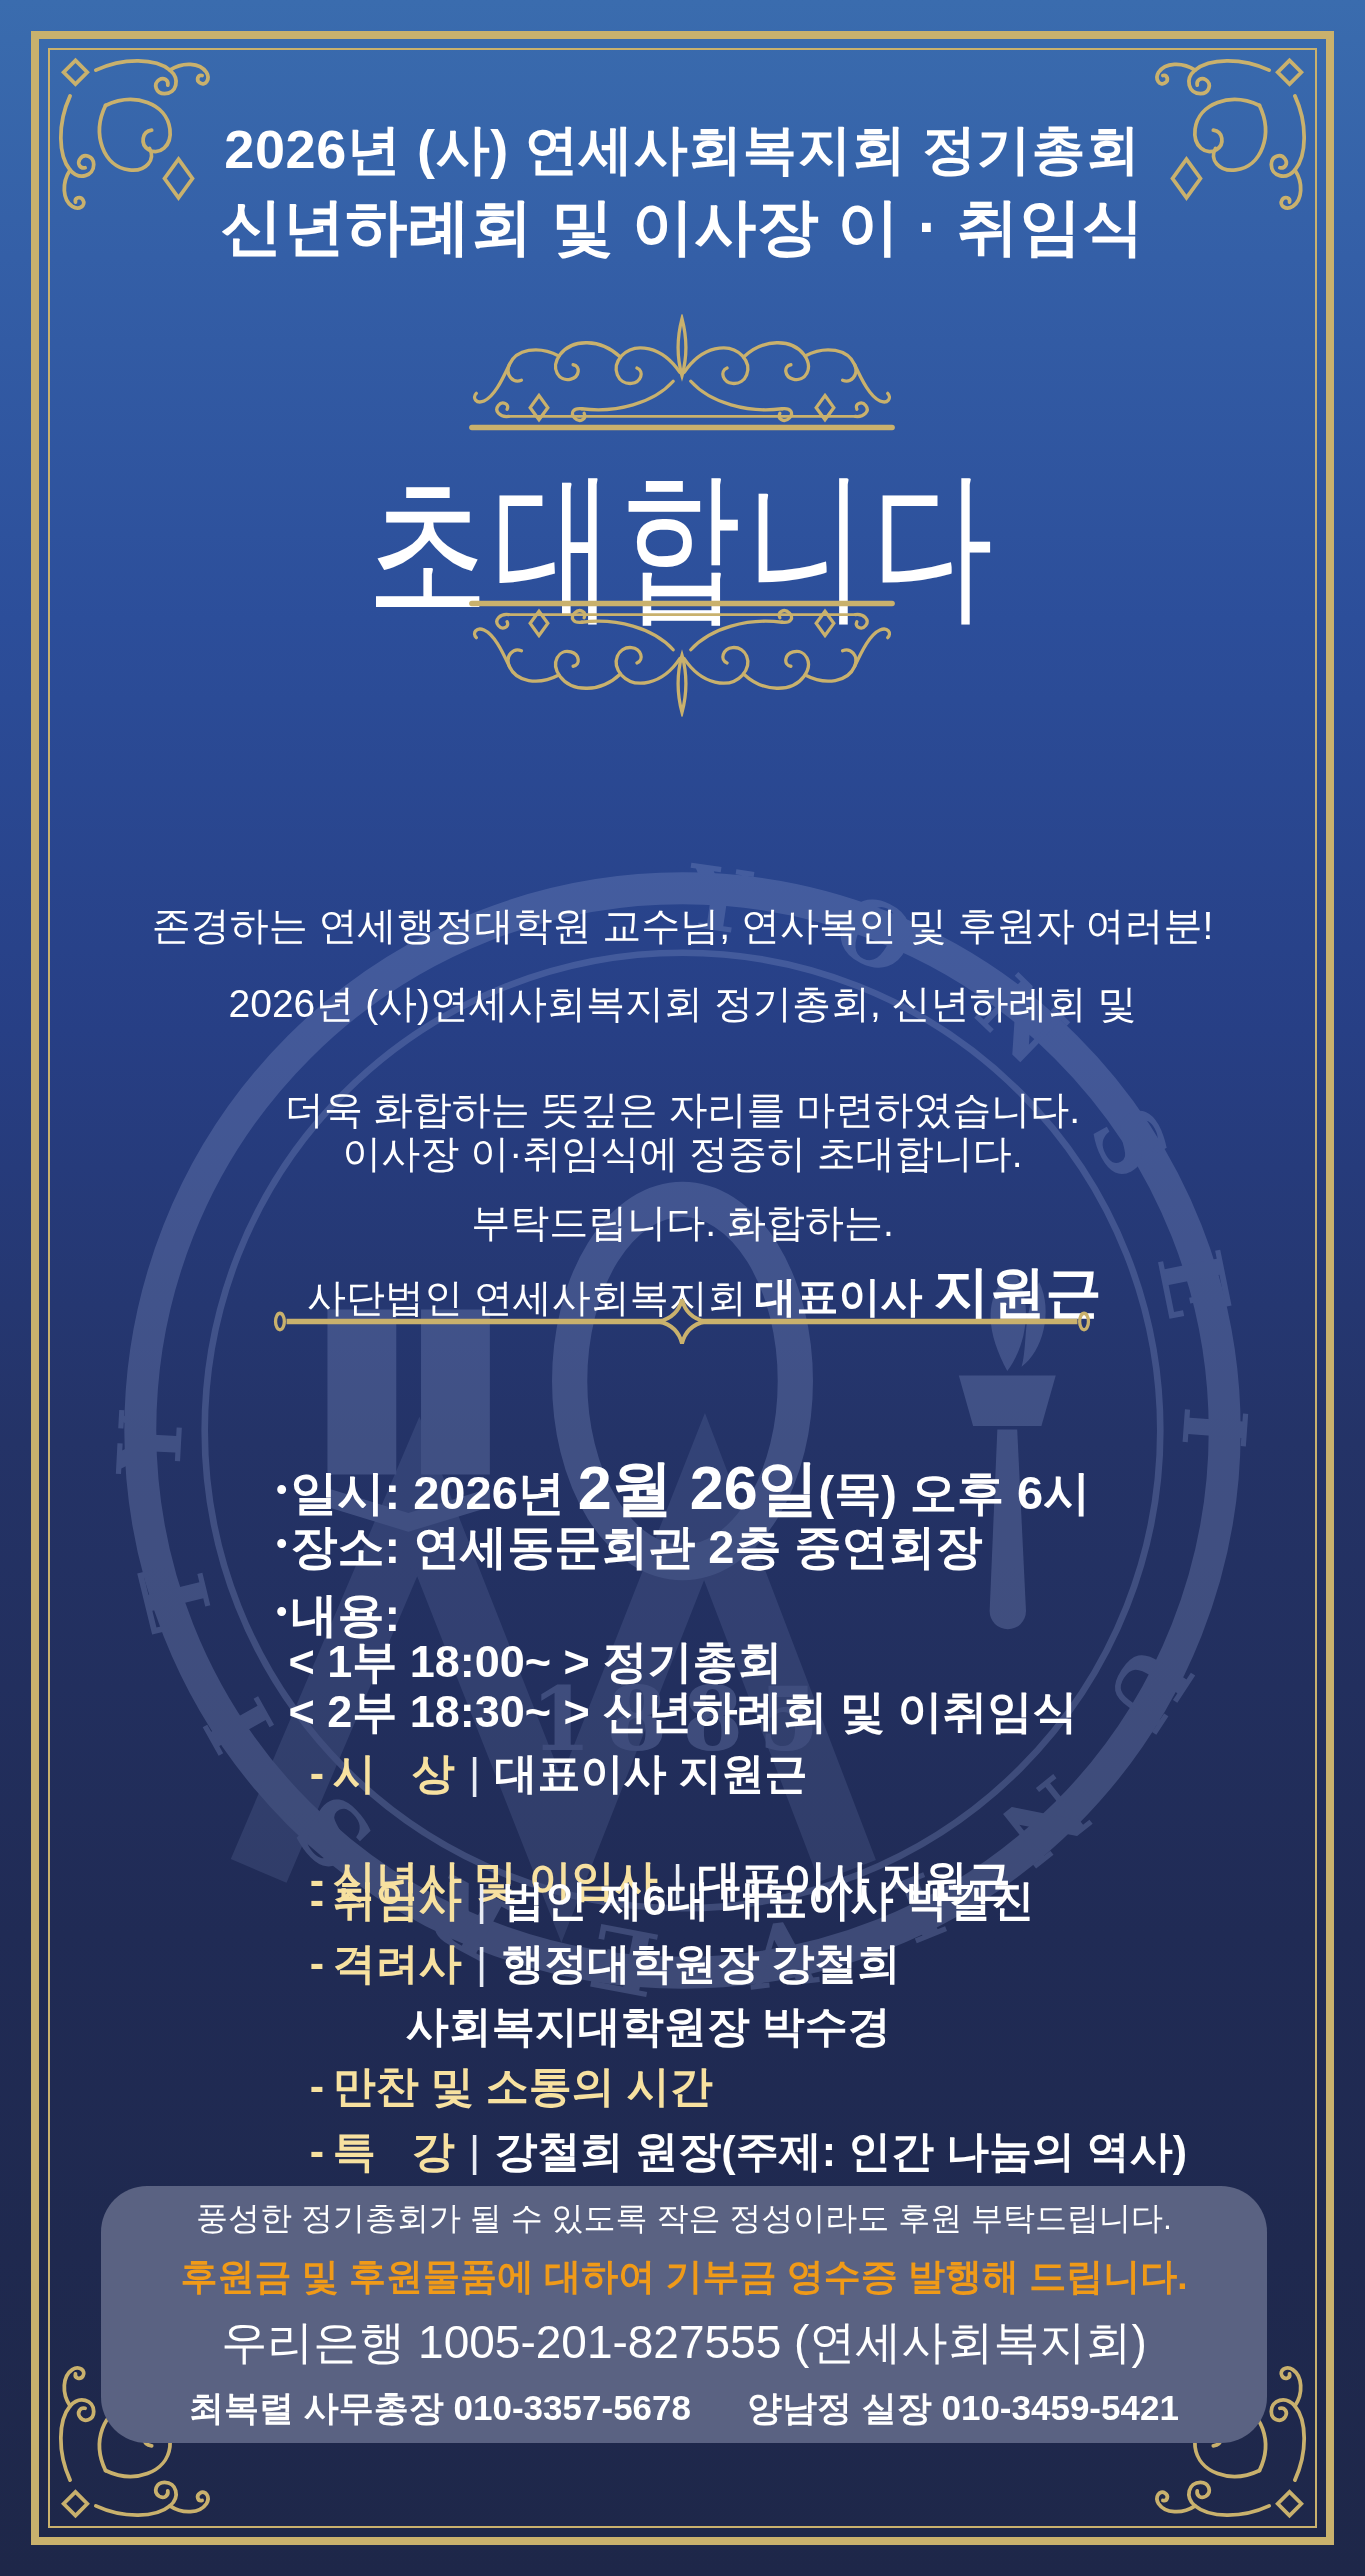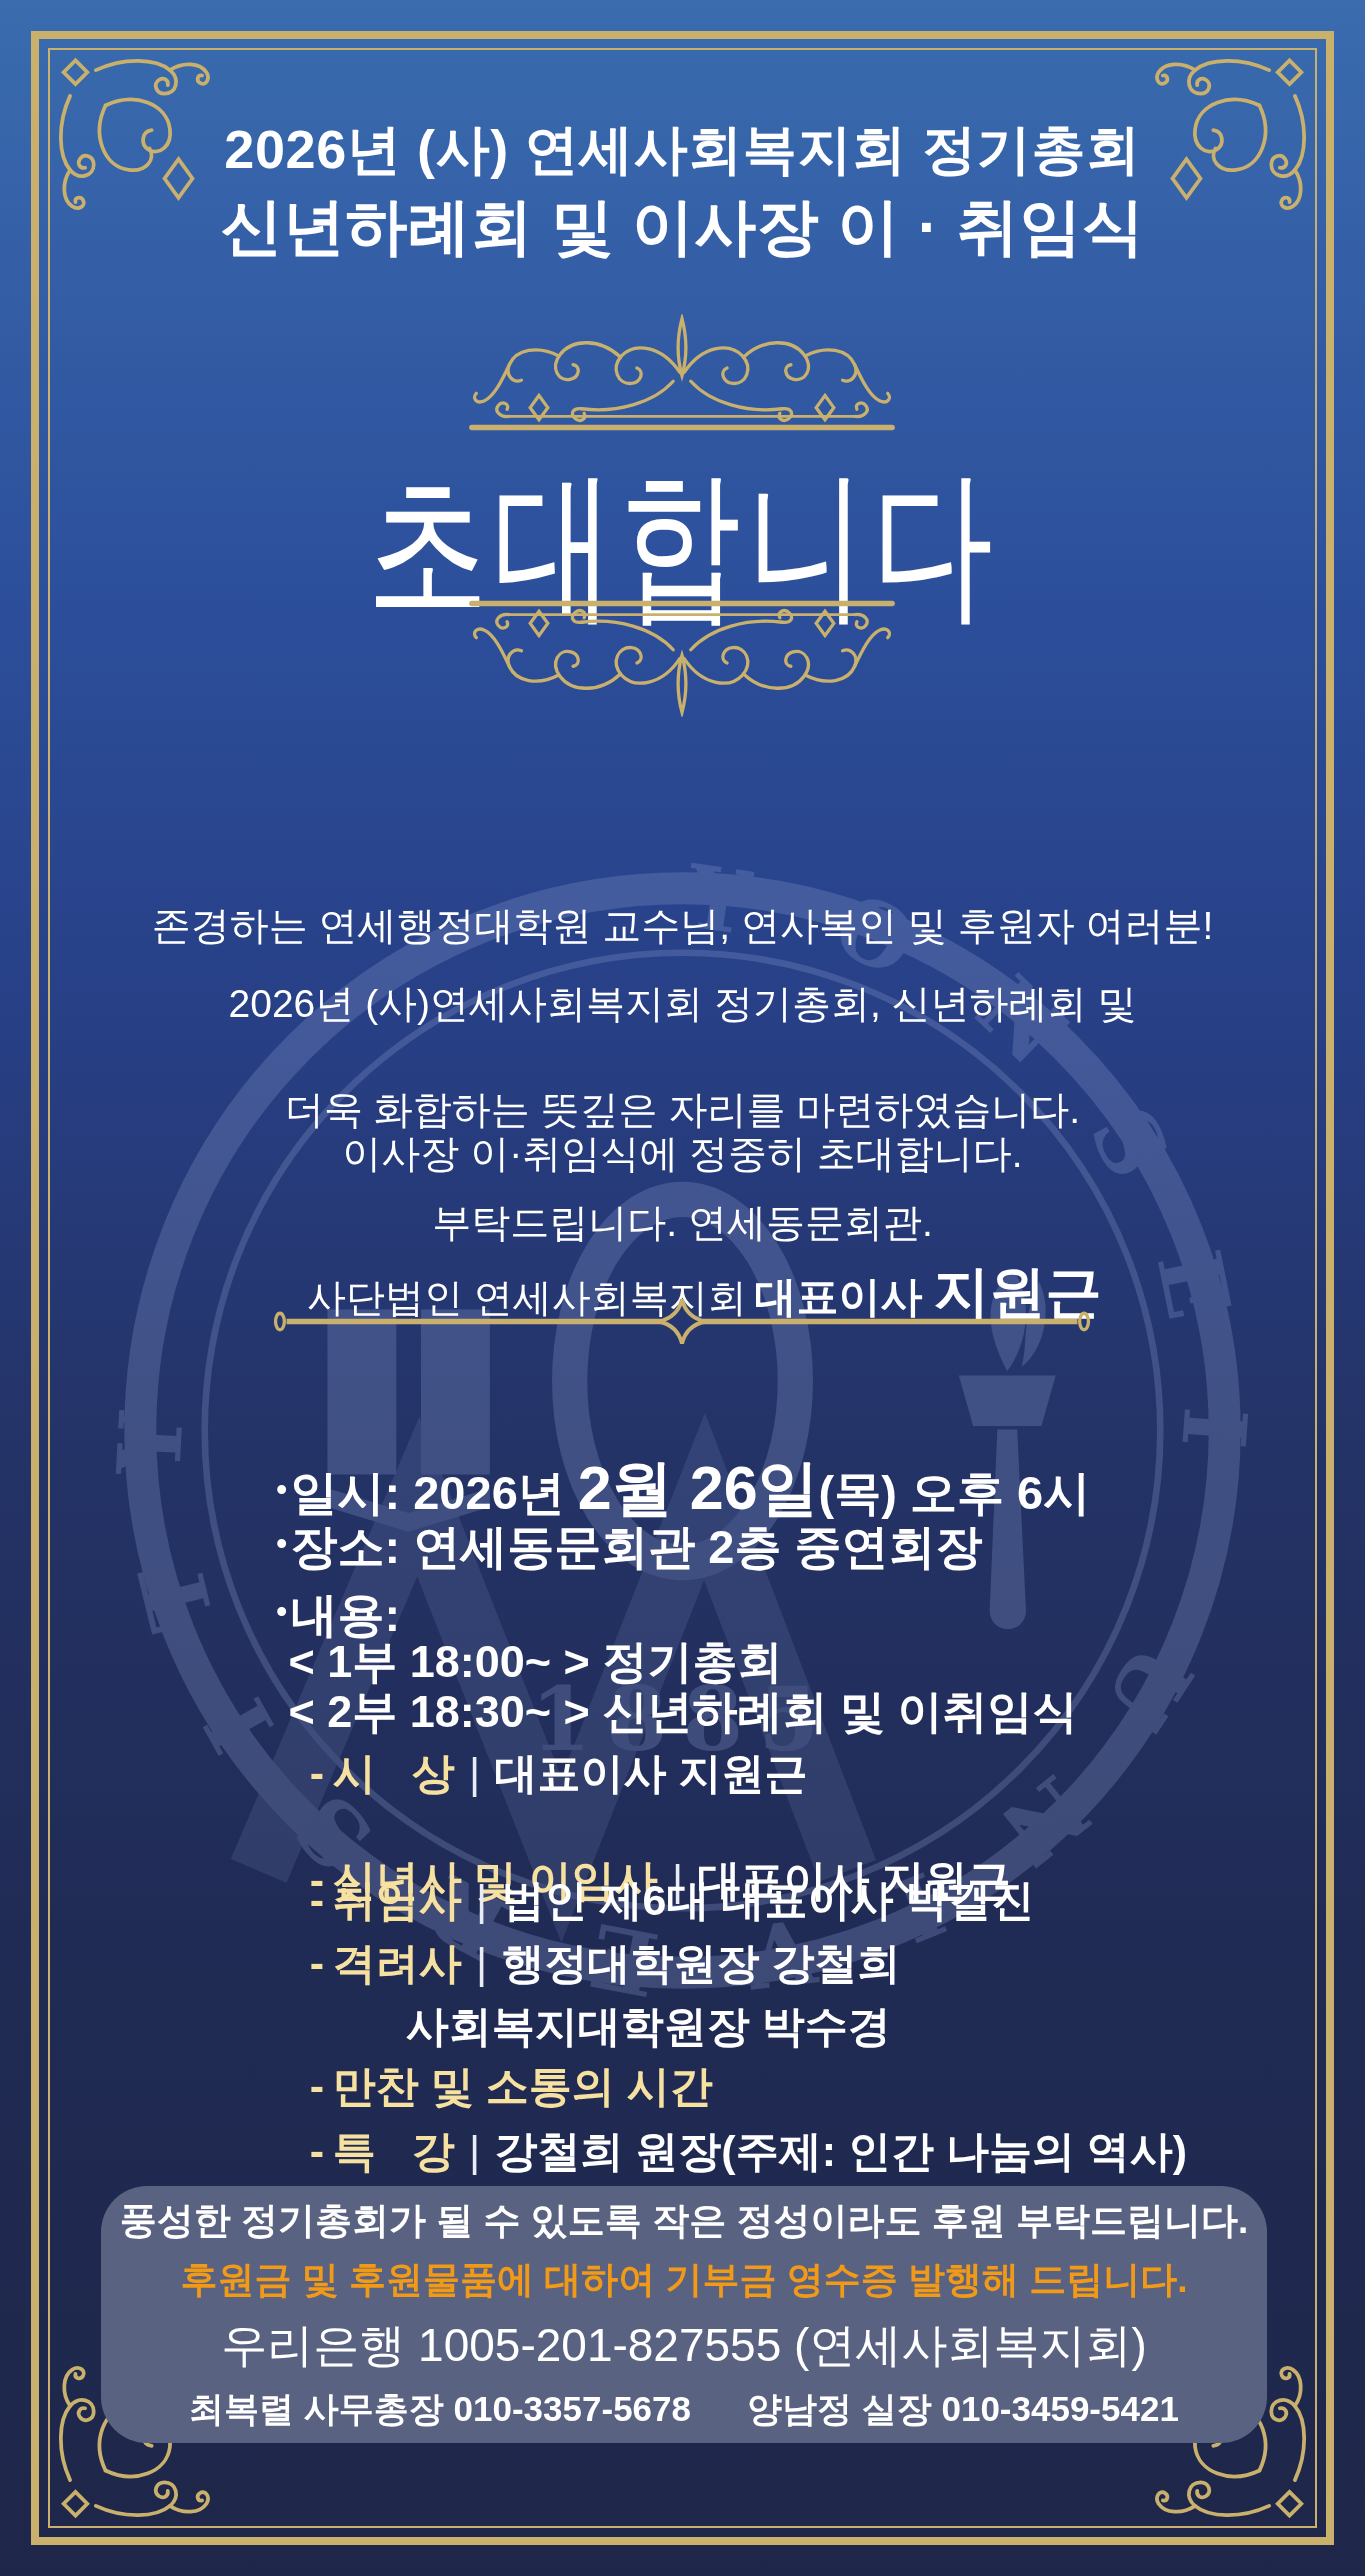--- a/index.html
+++ b/index.html
@@ -64,21 +64,21 @@
   .r-p4{top:1886px;} .r-p4b{top:1949px; left:136px;}
   .r-p5{top:2009px;} .r-p6{top:2074px;} .r-p7{top:2134px;}
 
   .donation{
     position:absolute; left:101px; top:2186px; width:1166px; height:257px;
     background:#5a6282; border-radius:46px;
     display:flex; flex-direction:column; justify-content:space-evenly; align-items:center;
     color:#fff; text-align:center;
   }
   .donation > div{white-space:pre;}
-  .don1{font-size:37px; font-weight:700;}
+  .don1{font-size:32px; font-weight:400;}
   .don2{font-size:37px; font-weight:800; color:#f09a18;}
   .don3{font-size:46px; font-weight:400;}
   .don4{font-size:35px; font-weight:600; display:flex; gap:56px;}
 </style>
 </head>
 <body>
 
 <svg width="0" height="0" style="position:absolute" aria-hidden="true">
   <defs>
     <symbol id="cornersym" viewBox="0 0 300 300">
@@ -171,21 +171,21 @@
     <div>존경하는 연세행정대학원 교수님, 연사복인 및 후원자 여러분!</div>
   </div>
   <div class="abs para p2">
     <div>2026년 (사)연세사회복지회 정기총회, 신년하례회 및</div>
     <div>이사장 이·취임식에 정중히 초대합니다.</div>
   </div>
   <div class="abs para p3">
     <div>더욱 화합하는 뜻깊은 자리를 마련하였습니다.</div>
   </div>
   <div class="abs para p4">
-    <div>부탁드립니다. 연세동문회관.</div>
+    <div>부탁드립니다. 화합하는.</div>
   </div>
 
   <div class="abs sign">
     <span class="org">사단법인 연세사회복지회</span><span class="role">대표이사</span><span class="name">지원근</span>
   </div>
 
   <svg class="divider" viewBox="0 0 1490 100">
     <g fill="none" stroke="currentColor">
       <ellipse cx="14" cy="50" rx="8" ry="15" stroke-width="6"></ellipse>
       <path d="M26,50 H708" stroke-width="10"></path>

